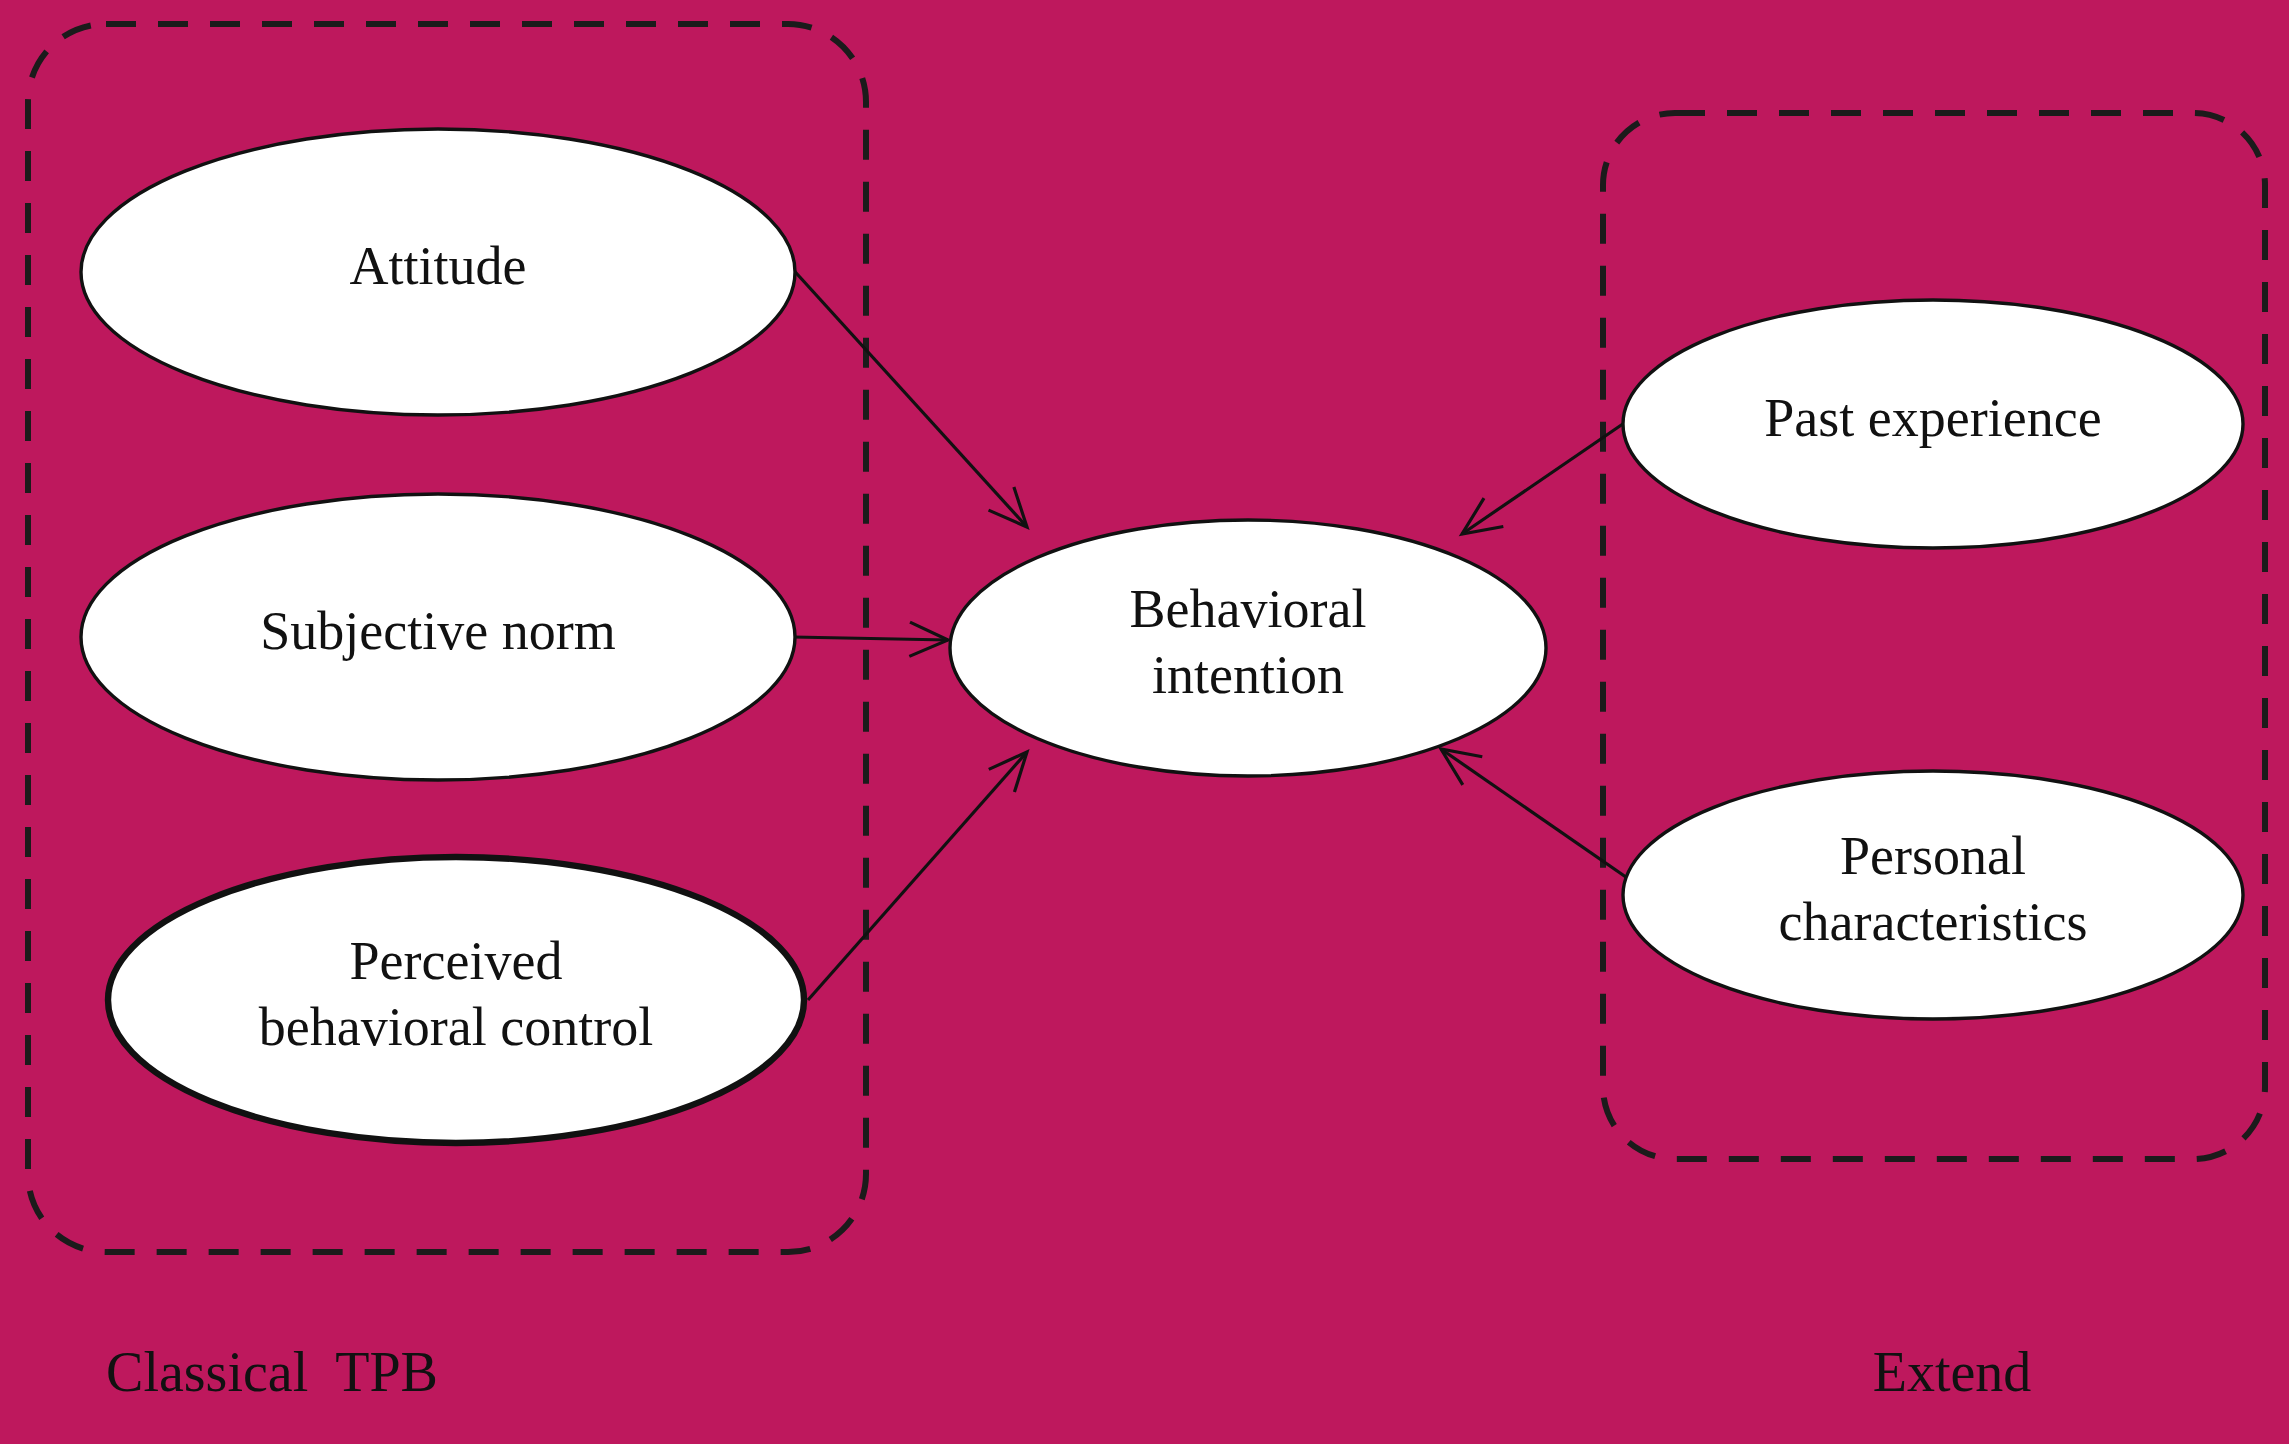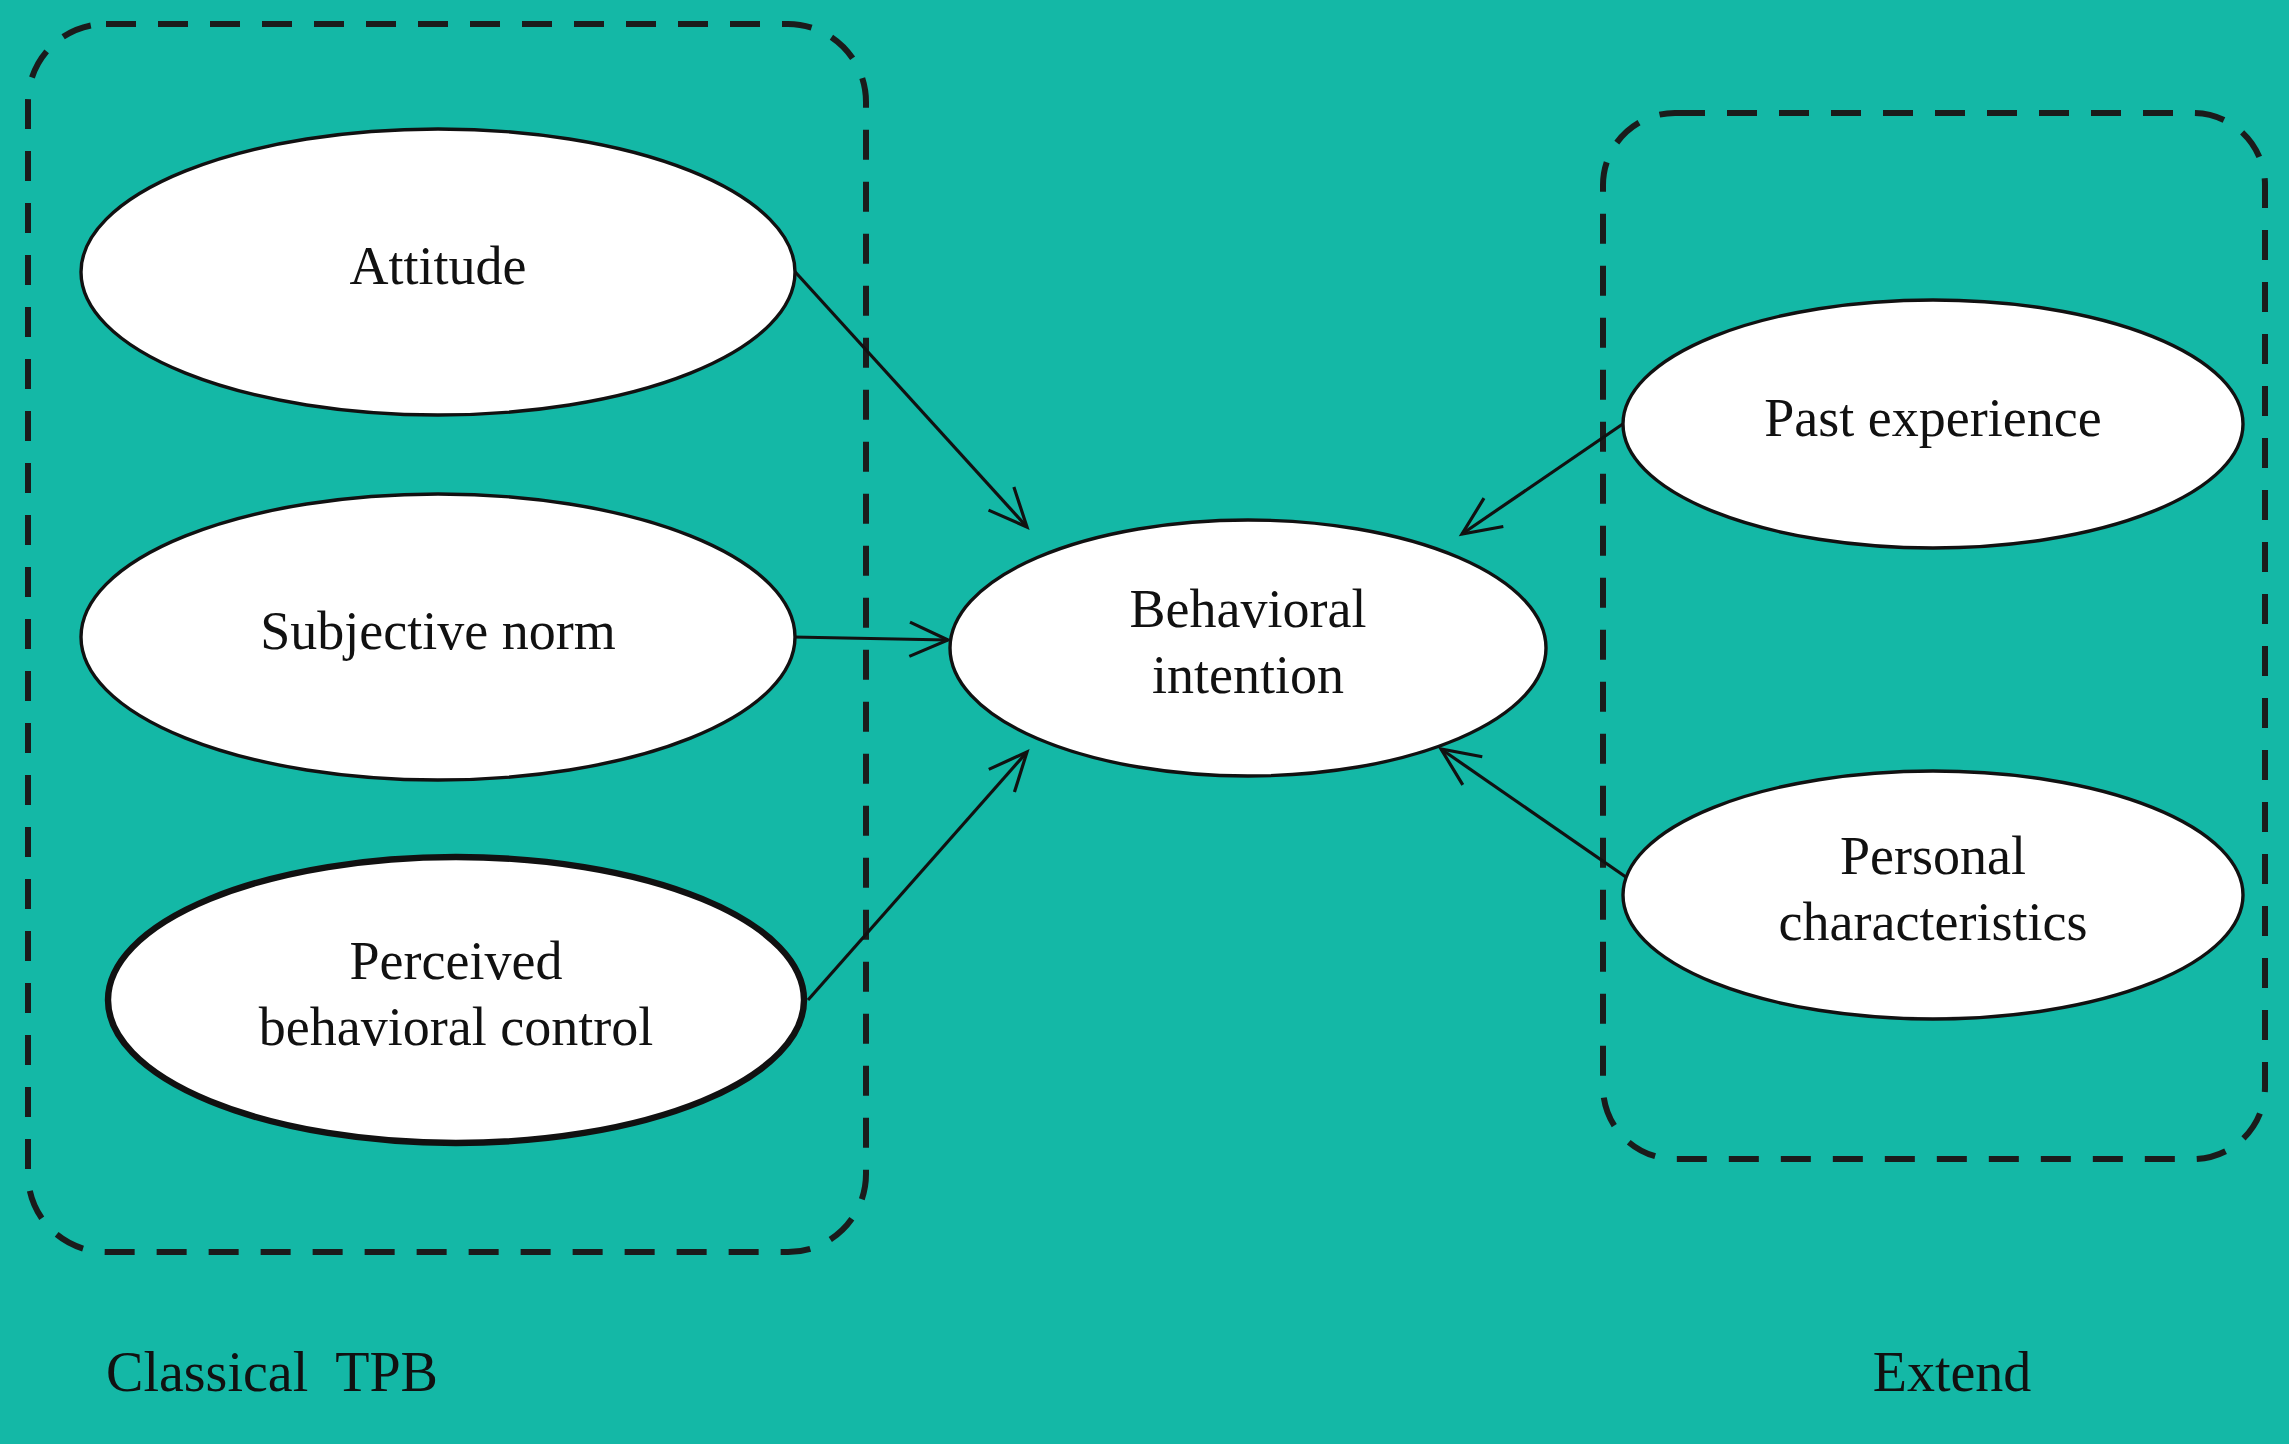--- a/index.html
+++ b/index.html
@@ -7,21 +7,21 @@
     padding: 0;
     background: #ffffff;
   }
   body {
     font-family: "Liberation Serif", "DejaVu Serif", serif;
   }
   #diagram-root {
     position: relative;
     width: 2289px;
     height: 1444px;
-    background: #14b8a6;
+    background: #be185d;
     overflow: hidden;
   }
   svg#diagram-canvas {
     position: absolute;
     top: 0;
     left: 0;
     width: 2289px;
     height: 1444px;
     display: block;
   }

